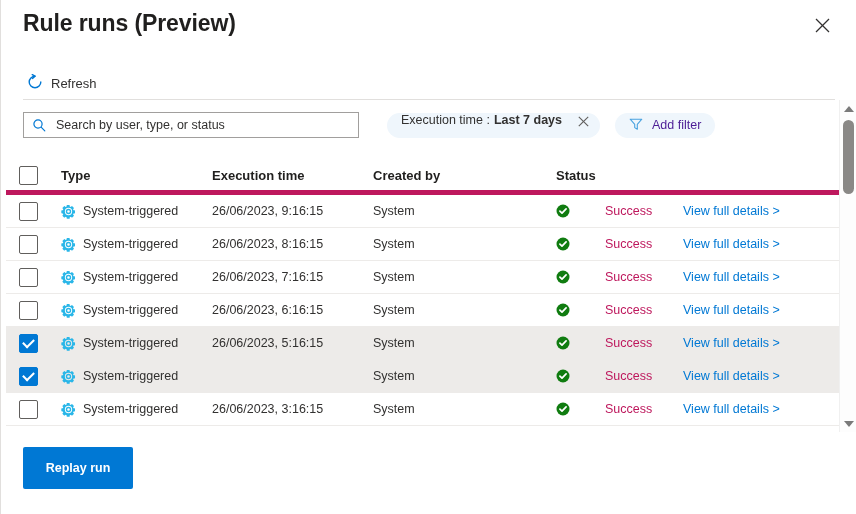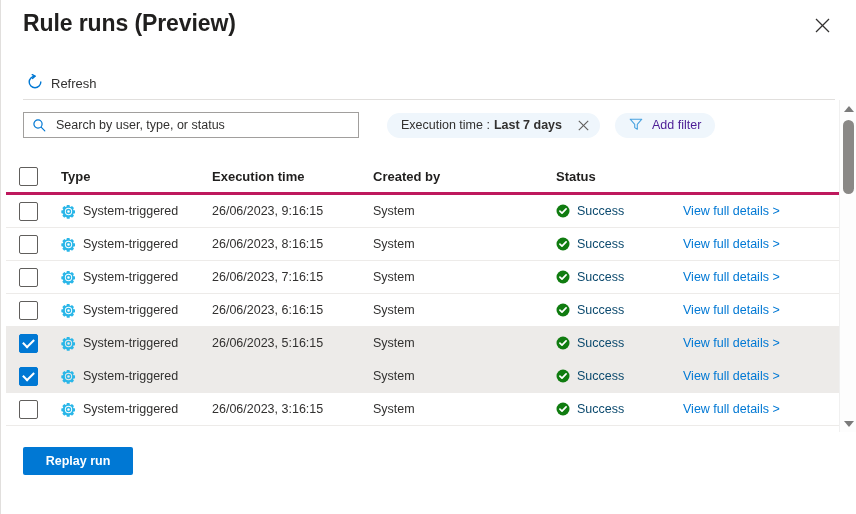--- a/index.html
+++ b/index.html
@@ -62,21 +62,21 @@
     border: none; outline: none; background: transparent;
     font-family: "Liberation Sans", sans-serif;
     font-size: 12.5px; color: #323130;
     margin-left: 8px; width: 240px; height: 22px;
   }
   .search-input::placeholder { color: #323130; opacity: 1; }
 
   .filter-pill {
     margin-left: 28px; height: 25px;
     background: #eff6fc; border-radius: 13px;
-    display: flex; align-items: center;
+    display: flex; 
     padding: 0 8px 0 14px; cursor: pointer;
     font-size: 12.5px; color: #323130; white-space: nowrap;
   }
   .filter-pill .pill-value { font-weight: 700; margin-left: 4px; }
   .pill-x {
     margin-left: 12px; width: 18px; height: 18px;
     display: flex; align-items: center; justify-content: center;
     cursor: pointer;
   }
 
@@ -89,21 +89,21 @@
     border: none; font-family: "Liberation Sans", sans-serif;
   }
 
   
   .table-wrap {
     position: absolute; left: 5px; top: 160px;
     width: 833px; height: 272px;
   }
   .t-head {
     position: relative; height: 35px;
-    border-bottom: 3px solid #be185d;
+    border-bottom: 5px solid #be185d;
   }
   .t-row {
     position: relative; height: 33px;
     border-bottom: 1px solid #edebe9;
   }
   .t-row.selected { background: #edebe9; }
 
   .cell { position: absolute; top: 0; height: 100%; display: flex; align-items: center; }
   .c-check { left: 13px; }
   .c-type  { left: 55px; }
@@ -126,21 +126,21 @@
     content: "";
     width: 9px; height: 5px;
     border-left: 2px solid #fff; border-bottom: 2px solid #fff;
     transform: rotate(-45deg) translate(1px, -1px);
   }
 
   .gear { flex: 0 0 auto; margin-right: 7px; display: flex; }
   .type-label { font-size: 12.5px; color: #323130; white-space: nowrap; }
 
   .status-ico { flex: 0 0 auto; margin-right: 7px; display: flex; }
-  .status-label { font-size: 12.5px; color: #0c4a6e; }
+  .status-label { font-size: 12.5px; color: #be185d; margin-left: 28px; }
 
   .details-link {
     font-size: 12.5px; color: #0078d4; cursor: pointer;
     white-space: nowrap; text-decoration: none;
   }
 
   
   .scrollbar {
     position: absolute; right: 0; top: 100px;
     width: 17px; height: 332px;
@@ -159,21 +159,21 @@
   .sb-thumb {
     position: absolute; left: 3px; top: 20px;
     width: 11px; height: 74px;
     background: #8a8886; border-radius: 6px;
     cursor: pointer;
   }
 
   
   .footer { position: absolute; left: 22px; top: 447px; }
   .primary-btn {
-    height: 28px; min-width: 110px;
+    height: 42px; min-width: 110px;
     background: #0078d4; color: #fff;
     border: none; border-radius: 2px;
     font-family: "Liberation Sans", sans-serif;
     font-size: 12.5px; font-weight: 600;
     padding: 0 18px; cursor: pointer;
   }
 </style>
 </head>
 <body>
 

